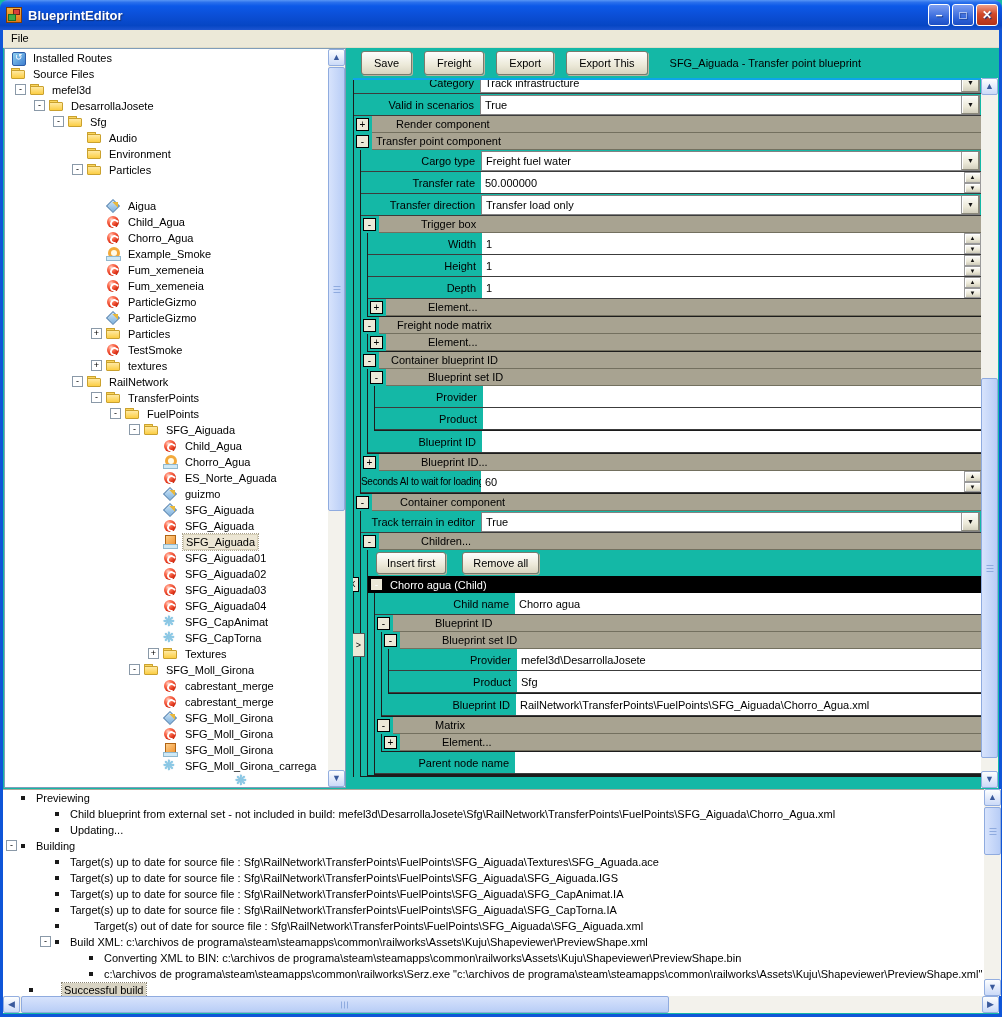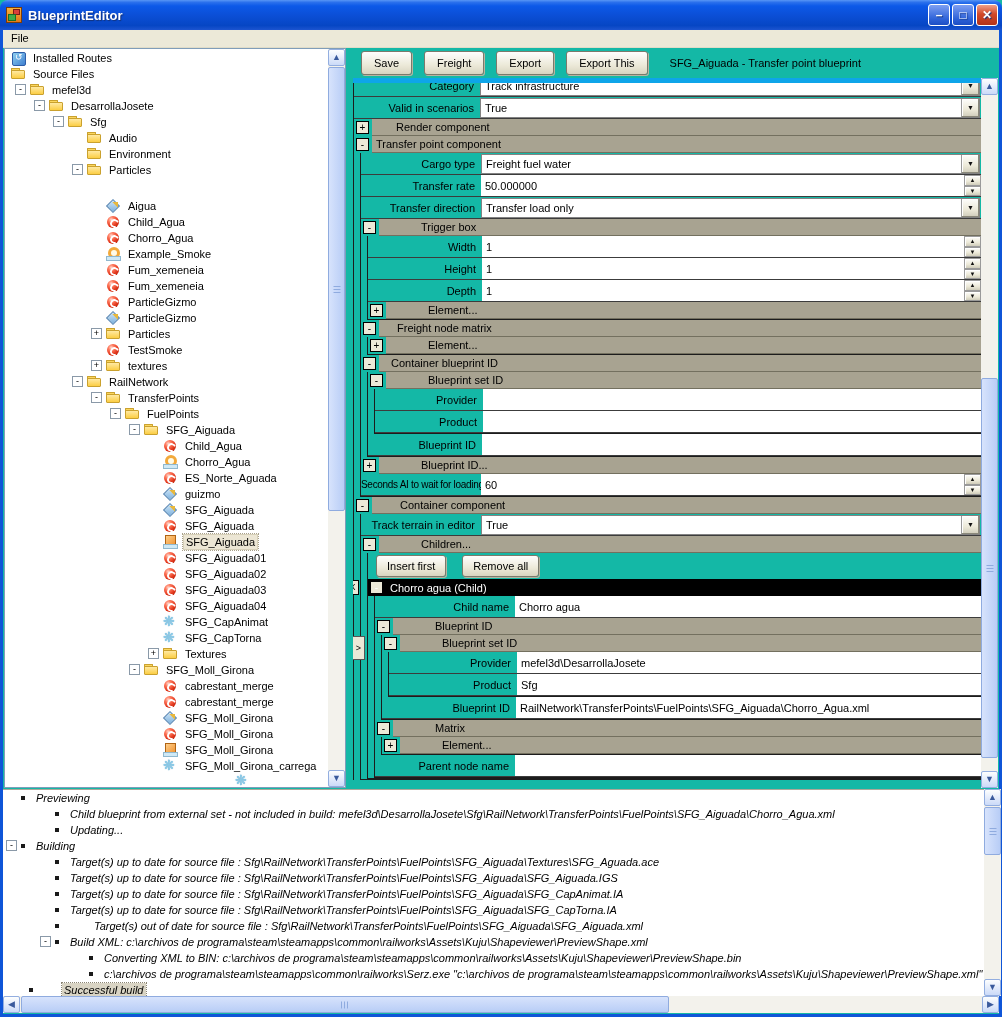--- a/index.html
+++ b/index.html
@@ -58,21 +58,21 @@
   .sb-thumb{position:absolute;background:linear-gradient(90deg,#d7e3fc,#b8cdf6);border:1px solid #8fabdf;border-radius:2px;box-sizing:border-box;}
   .sb-thumb.h{background:linear-gradient(180deg,#d7e3fc,#b8cdf6);}
   .sb-thumb::after{content:"";position:absolute;left:50%;top:50%;transform:translate(-50%,-50%);
     width:7px;height:8px;background:repeating-linear-gradient(0deg,#8fabdf 0 1px,transparent 1px 3px);}
   .sb-thumb.h::after{width:8px;height:7px;background:repeating-linear-gradient(90deg,#8fabdf 0 1px,transparent 1px 3px);}
   
   .toolbar{position:absolute;left:347px;top:48px;right:21px;height:30px;display:flex;align-items:center;}
   .btn{height:22px;background:linear-gradient(#fefefe,#ece9d8 60%,#d8d4c0);border:1px solid #7b7a6c;
     border-radius:3px;padding:0 12px;margin-left:12px;display:flex;align-items:center;box-shadow:1px 1px 0 #b8b4a0;}
   .panel-title{margin-left:22px;}
-  .gridview{position:absolute;left:353px;top:78px;width:628px;height:710px;overflow:hidden;border-top:5px solid #0ea5e9;}
+  .gridview{position:absolute;left:353px;top:78px;width:628px;height:710px;overflow:hidden;border-top:2px solid #0ea5e9;}
   .pg{margin-top:-8px;border-left:1px solid #1c1c1c;}
   .grp{border-left:1px solid #1c1c1c;border-bottom:1px solid #1c1c1c;margin-left:6px;}
   .prow{display:flex;align-items:center;height:22px;border-bottom:1px solid #3c3c3c;box-sizing:border-box;}
   .lab{width:120px;text-align:right;padding-right:6px;flex:none;white-space:nowrap;}
   .w114{width:114px;} .w108{width:108px;} .w102{width:102px;}
   .w134{width:134px;} .w128{width:128px;} .w122{width:122px;}
   .tight{font-size:10px;letter-spacing:-0.3px;}
   .fld{flex:1;height:20px;background:#fff;border:1px solid #828282;position:relative;display:flex;align-items:center;padding-left:4px;box-sizing:border-box;margin-right:1px;}
   .fldplain{flex:1;height:21px;background:#fff;position:relative;display:flex;align-items:center;padding-left:4px;box-sizing:border-box;}
   .ddb{position:absolute;right:0;top:0;bottom:0;width:17px;background:linear-gradient(#fdfdfb,#ece9d8 60%,#cfccba);
@@ -96,21 +96,21 @@
   .navb{position:absolute;left:-23px;top:40px;width:13px;height:24px;border:1px solid #555;background:#ece9d8;
       font-size:9px;line-height:22px;text-align:center;box-sizing:border-box;}
   
   .logpanel{position:absolute;left:3px;top:789px;width:981px;height:207px;background:#fff;
      border-top:1px solid #aca899;overflow:hidden;}
   .lrow{height:16px;display:flex;align-items:center;position:relative;white-space:nowrap;}
   .lexp{position:absolute;width:11px;height:11px;border:1px solid #8a99a8;background:#fff;font-size:9px;line-height:9px;
         text-align:center;box-sizing:border-box;display:none;top:2px;}
   .lexp.show{display:block;}
   .lbullet{width:4px;height:4px;background:#1a1a1a;margin-right:9px;flex:none;}
-  .ltext{line-height:14px;padding:0 2px;font-style:italic;}
+  .ltext{line-height:14px;padding:0 2px;}
   .lrow.selected .ltext{background:#d9d4c4;outline:1px dotted #8a8472;}
 </style>
 </head>
 <body>
 
 <div class="win">
 
   <div class="titlebar">
     <span class="app-icon"></span>
     <span>BlueprintEditor</span>

